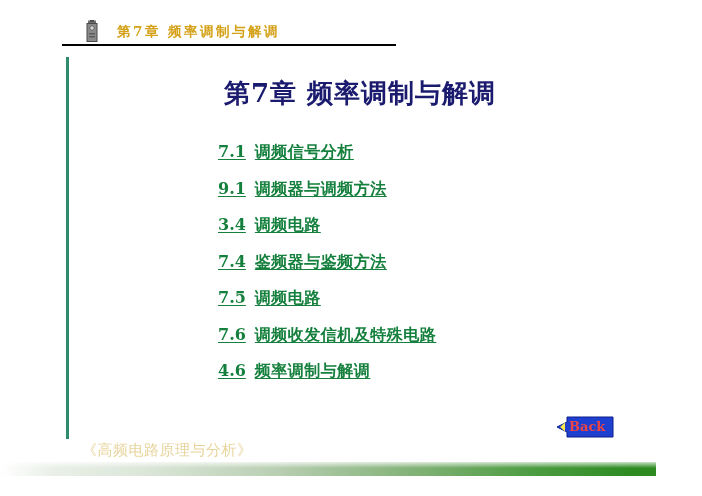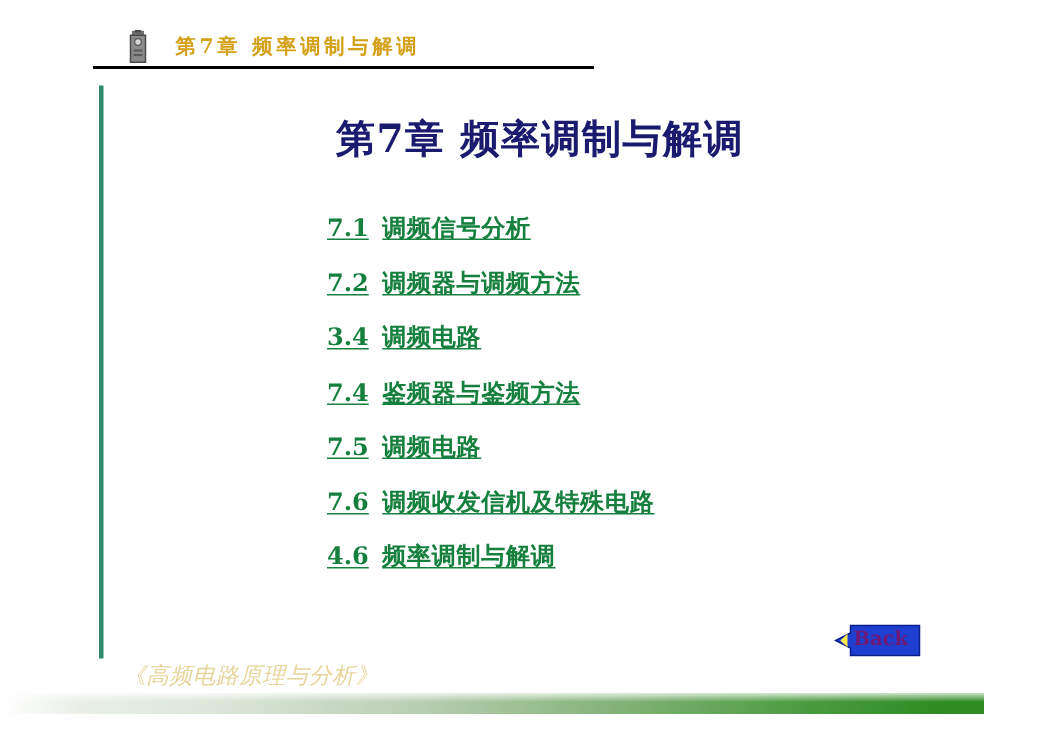--- a/index.html
+++ b/index.html
@@ -126,32 +126,31 @@
     left: 0;
     top: 0;
     width: 58px;
     height: 22px;
     line-height: 22px;
     padding-left: 13px;
     box-sizing: border-box;
     font-family: "DejaVu Serif", "Liberation Serif", serif;
     font-size: 13px;
     font-weight: bold;
-    color: #701a75;
+    color: #ef4444;
     letter-spacing: 0px;
   }
 
   
   #footer-text {
     position: absolute;
     left: 82px;
     top: 441px;
     font-family: "DejaVu Serif", "Liberation Serif", serif;
     font-size: 15px;
-    font-style: italic;
     color: #E8D49B;
     letter-spacing: 0.5px;
     white-space: nowrap;
   }
 
   
   #bottom-bar {
     position: absolute;
     left: 0px;
     top: 462px;
@@ -198,21 +197,21 @@
 
   <div id="left-rule"></div>
 
   <div id="main-title">第7章  频率调制与解调</div>
 
   <nav id="toc">
     <a class="toc-item" href="#">
       <span class="num">7.1</span><span class="txt">调频信号分析</span>
     </a>
     <a class="toc-item" href="#">
-      <span class="num">7.2</span><span class="txt">调频器与调频方法</span>
+      <span class="num">9.1</span><span class="txt">调频器与调频方法</span>
     </a>
     <a class="toc-item" href="#">
       <span class="num">3.4</span><span class="txt">调频电路</span>
     </a>
     <a class="toc-item" href="#">
       <span class="num">7.4</span><span class="txt">鉴频器与鉴频方法</span>
     </a>
     <a class="toc-item" href="#">
       <span class="num">7.5</span><span class="txt">调频电路</span>
     </a>

